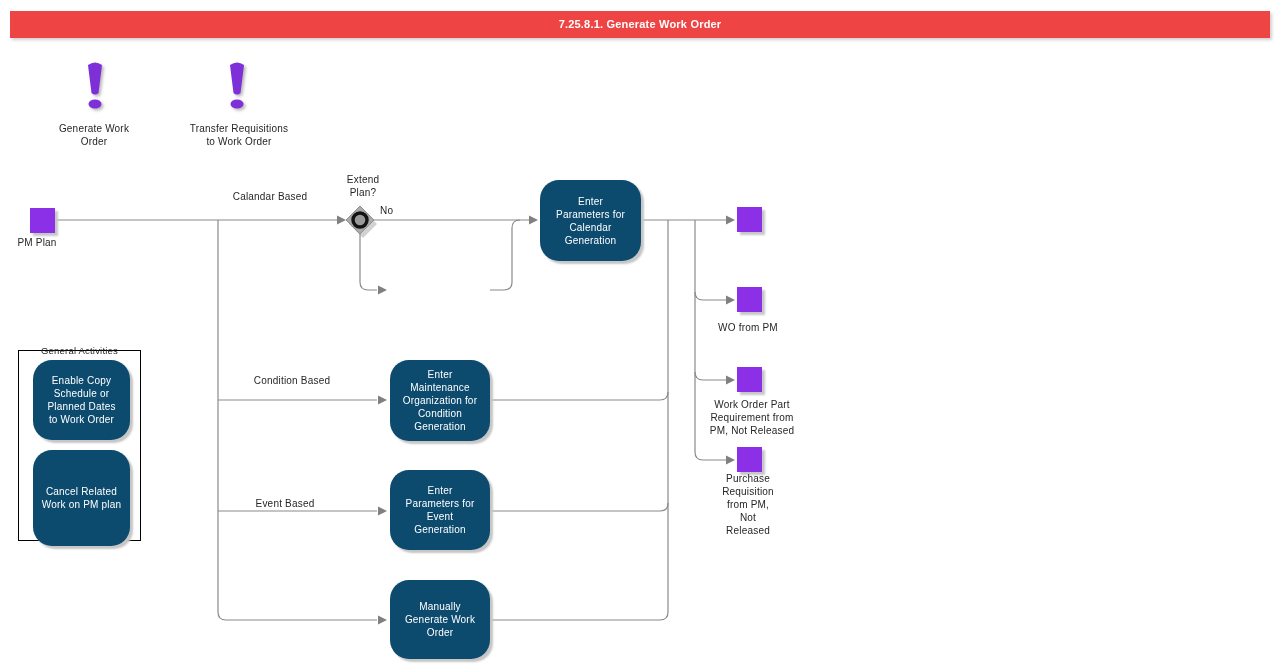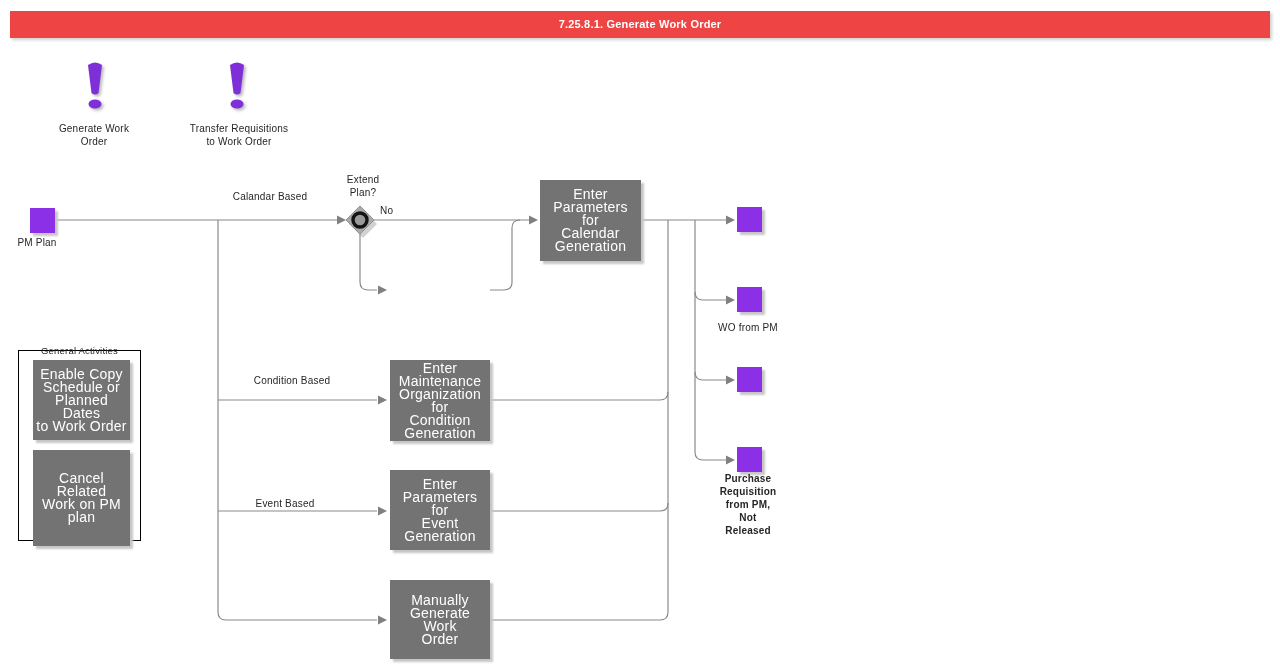--- a/index.html
+++ b/index.html
@@ -14,24 +14,24 @@
   }
 
   .wires { position:absolute; left:0; top:0; }
 
   .lbl {
     position:absolute; color:#262626; font-size:10px; line-height:13px;
     text-align:center; white-space:pre-line; letter-spacing:.2px;
   }
 
   .gbox {
-    position:absolute; background:#737373; color:#ffffff;
-    border-radius:0; box-shadow:3px 3px 2px #c6c6c6;
+    position:absolute; background:#0c4a6e; color:#ffffff;
+    border-radius:19px; box-shadow:3px 3px 2px #c6c6c6;
     display:flex; align-items:center; justify-content:center;
-    font-size:14px; line-height:13px; text-align:center;
+    font-size:10px; line-height:13px; text-align:center;
     white-space:pre-line; letter-spacing:.2px; padding:3px;
   }
 
   .psq {
     position:absolute; width:25px; height:25px; background:#8C30E8;
     box-shadow:3px 3px 2px #c6c6c6;
   }
 
   .ga-frame { position:absolute; left:18px; top:350px; width:123px; height:191px; border:1px solid #000000; }
 
@@ -134,21 +134,24 @@
 to Work Order</div>
   <div class="gbox" style="left:33px; top:450px; width:97px; height:96px;">Cancel Related
 Work on PM plan</div>
 
   <div class="psq" style="left:737px; top:207px;"></div>
 
   <div class="psq" style="left:737px; top:287px;"></div>
   <div class="lbl" style="left:688px; top:321px; width:120px;">WO from PM</div>
 
   <div class="psq" style="left:737px; top:367px;"></div>
+  <div class="lbl" style="left:692px; top:398px; width:120px;">Work Order Part
+Requirement from
+PM, Not Released</div>
 
   <div class="psq" style="left:737px; top:447px;"></div>
-  <div class="lbl" style="left:688px; top:472px; width:120px;font-weight:bold;">Purchase
+  <div class="lbl" style="left:688px; top:472px; width:120px;">Purchase
 Requisition
 from PM,
 Not
 Released</div>
 
 </div>
 
 </body></html>

